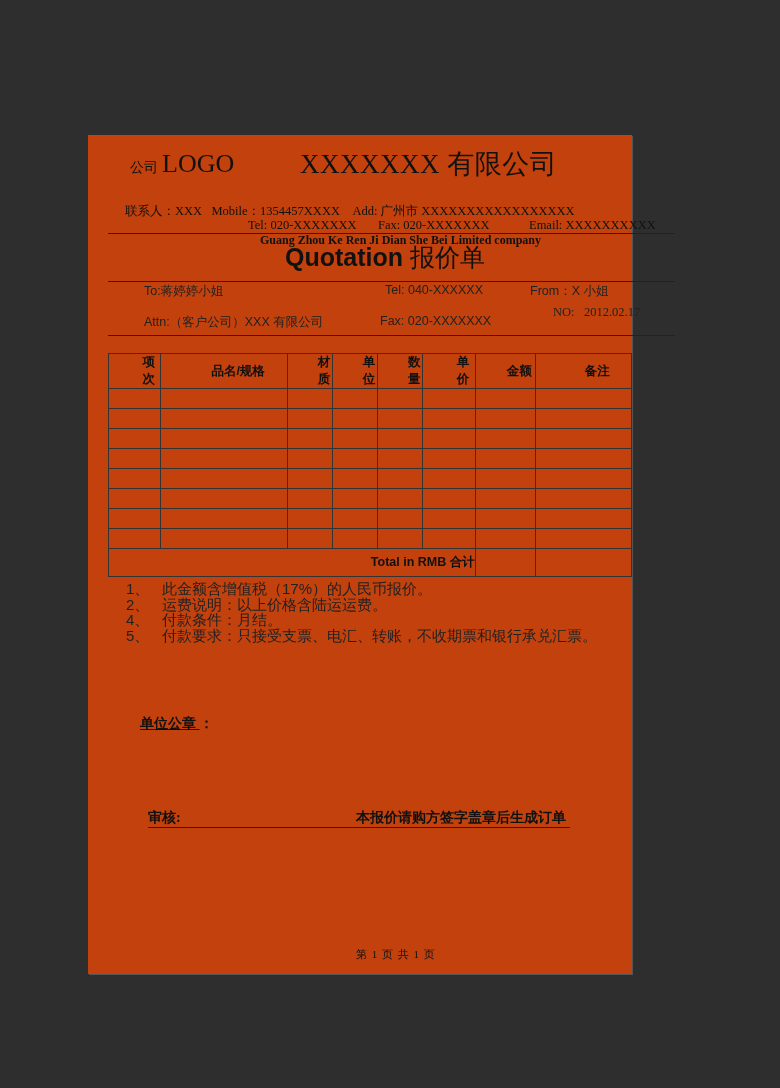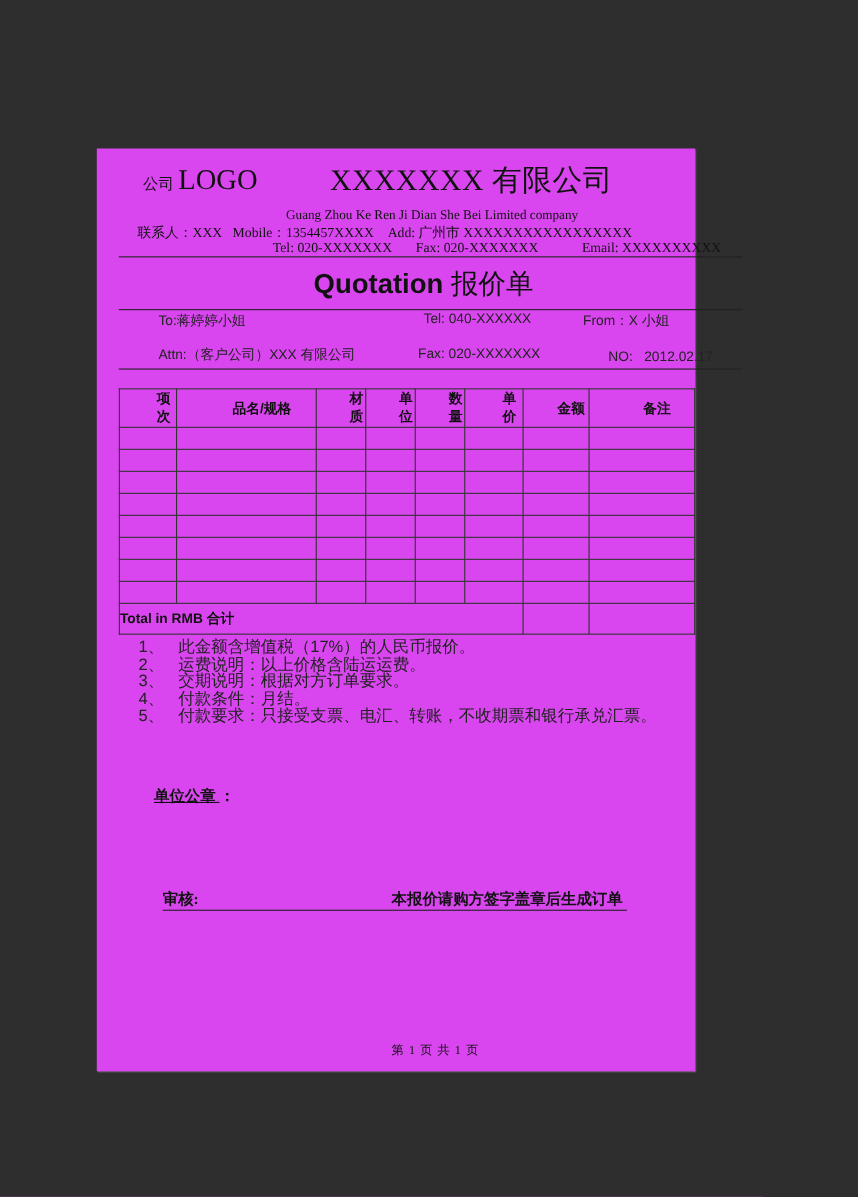--- a/index.html
+++ b/index.html
@@ -8,28 +8,28 @@
     background: #2e2e2e;
     position: relative;
     overflow: hidden;
     font-family: "Liberation Serif", serif;
     color: #111;
   }
   .paper {
     position: absolute;
     left: 88px; top: 135px;
     width: 544px; height: 839px;
-    background: #d946ef;
+    background: #c2410c;
     box-shadow: 1px 1px 0 #555;
   }
   .abs { position: absolute; white-space: nowrap; }
   .logo-small { font-size: 14px; }
   .logo-big { font-size: 26px; font-family: "Liberation Serif", serif; }
   .company-name { font-size: 27px; font-family: "Liberation Serif", serif; letter-spacing: 0.5px; }
-  .company-en { font-size: 12px; font-weight: normal; }
+  .company-en { font-size: 12px; font-weight: bold; margin-top: 45px; }
   .contact { font-size: 12.5px; }
   .hr { position: absolute; height: 0; border-top: 1px solid #222; }
   .title { font-family: "Liberation Sans", sans-serif; font-weight: bold; font-size: 25px; }
   .title .cn { font-weight: normal; }
   .sans { font-family: "Liberation Sans", sans-serif; font-size: 12.5px; color: #222; margin-left: 32px; }
   table.quote {
     position: absolute;
     left: 20px; top: 218px;
     border-collapse: collapse;
     font-family: "Liberation Sans", sans-serif;
@@ -38,21 +38,21 @@
     border: 1px solid #333;
     padding: 0;
   }
   table.quote th {
     font-size: 12.5px; font-weight: bold; height: 21px;
     text-align: center;
     padding-left: 28px;
   }
   table.quote td { height: 19px; }
   table.quote td.total {
-    height: 27px; text-align: left; font-weight: bold; font-size: 12.5px;
+    height: 27px; text-align: right; font-weight: bold; font-size: 12.5px;
   }
   .notes { font-family: "Liberation Sans", sans-serif; font-size: 15px; color: #222; line-height: 15.5px; }
   .notes .num { display: inline-block; width: 36px; }
   .sig { font-family: "Liberation Serif", serif; font-weight: bold; font-size: 14px; }
   .underline { text-decoration: underline; }
   .footer { font-size: 11px; letter-spacing: 1px; }
 </style>
 </head>
 <body>
 
@@ -90,21 +90,21 @@
     <span class="cn">报价单</span>
   </div>
   <div class="hr" style="left:20px; width:567px; top:146px;"></div>
 
   <div class="abs sans" style="left:24px; top:148px;">To:蒋婷婷小姐</div>
   <div class="abs sans" style="left:265px; top:148px;">Tel: 040-XXXXXX</div>
   <div class="abs sans" style="left:410px; top:148px;">From：X 小姐</div>
 
   <div class="abs sans" style="left:24px; top:179px;">Attn:（客户公司）XXX 有限公司</div>
   <div class="abs sans" style="left:260px; top:179px;">Fax:   020-XXXXXXX</div>
-  <div class="abs sans" style="left:433px; top:182px;">
+  <div class="abs sans" style="left:433px; top:170px;font-family:Liberation Serif, serif;">
     <span>NO:</span>&nbsp;&nbsp;
     <span>2012.02.17</span>
   </div>
   <div class="hr" style="left:20px; width:567px; top:200px;"></div>
 
   <table class="quote">
     <colgroup>
       <col style="width:55px">
         <col style="width:145px">
         <col style="width:46px">
@@ -211,21 +211,20 @@
         <td class="total" colspan="6">Total in RMB 合计</td>
         <td class="total"></td>
         <td class="total"></td>
       </tr>
     </tbody>
   </table>
 
   <div class="abs notes" style="left:38px; top:446px;">
     <div><span class="num">1、</span><span>此金额含增值税（17%）的人民币报价。</span></div>
     <div><span class="num">2、</span><span>运费说明：以上价格含陆运运费。</span></div>
-    <div><span class="num">3、</span><span>交期说明：根据对方订单要求。</span></div>
     <div><span class="num">4、</span><span>付款条件：月结。</span></div>
     <div><span class="num">5、</span><span>付款要求：只接受支票、电汇、转账，不收期票和银行承兑汇票。</span></div>
   </div>
 
   <div class="abs sig" style="left:52px; top:580px;">
     <span class="underline">单位公章 </span><span>：</span>
   </div>
 
   <div class="abs sig" style="left:60px; top:674px;">审核:</div>
   <div class="abs sig" style="left:268px; top:674px;">本报价请购方签字盖章后生成订单</div>

